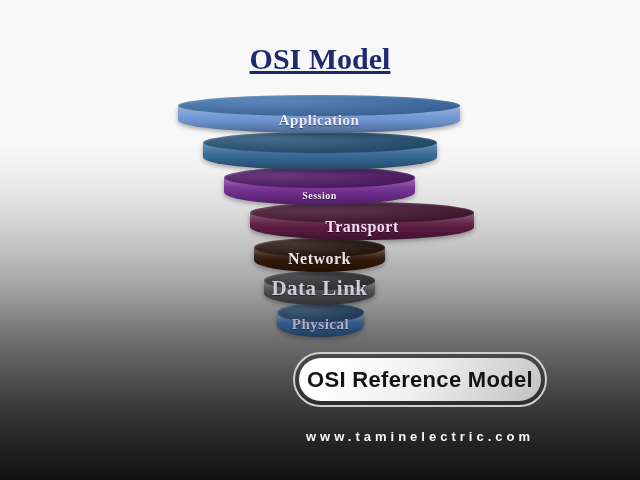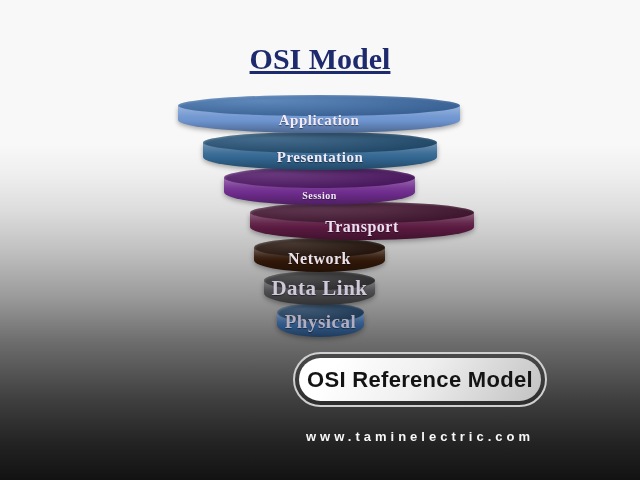--- a/index.html
+++ b/index.html
@@ -74,21 +74,20 @@
 
   <div class="funnel">
       <div class="disk" style="left: 178px; top: 95px; width: 282px; height: 38px; z-index: 7;">
         <div class="disk-side" style="top: 11px; background-color: rgb(109, 148, 207); border-radius: 0px 0px 50% 50% / 0px 0px 13px 13px;"></div>
         <div class="disk-top" style="height: 21px; background-color: rgb(58, 108, 171);"></div>
         <div class="disk-label" style="color: rgb(242, 234, 246); font-size: 15px;">Application</div>
       </div>
       <div class="disk" style="left: 203px; top: 132px; width: 234px; height: 38px; z-index: 6;">
         <div class="disk-side" style="top: 11px; background-color: rgb(50, 102, 145); border-radius: 0px 0px 50% 50% / 0px 0px 13px 13px;"></div>
         <div class="disk-top" style="height: 21px; background-color: rgb(29, 77, 116);"></div>
-        <div class="disk-label" style="color: rgb(242, 234, 246); font-size: 15px;">Presentation</div>
       </div>
       <div class="disk" style="left: 224px; top: 167px; width: 191px; height: 38px; z-index: 5;">
         <div class="disk-side" style="top: 11px; background-color: rgb(111, 44, 141); border-radius: 0px 0px 50% 50% / 0px 0px 13px 13px;"></div>
         <div class="disk-top" style="height: 21px; background-color: rgb(77, 17, 102);"></div>
         <div class="disk-label" style="color: rgb(240, 232, 245); font-size: 10px;">Session</div>
       </div>
       <div class="disk" style="left: 250px; top: 202px; width: 184px; height: 38px; z-index: 4; padding-left: 40px;">
         <div class="disk-side" style="top: 11px; background-color: rgb(91, 26, 65); border-radius: 0px 0px 50% 50% / 0px 0px 13px 13px;"></div>
         <div class="disk-top" style="height: 21px; background-color: rgb(64, 15, 45);"></div>
         <div class="disk-label" style="color: rgb(236, 223, 240); font-size: 16px;">Transport</div>
@@ -99,21 +98,21 @@
         <div class="disk-label" style="color: rgb(233, 227, 238); font-size: 16px;">Network</div>
       </div>
       <div class="disk" style="left: 264px; top: 271px; width: 111px; height: 34px; z-index: 2;">
         <div class="disk-side" style="top: 10px; background-color: rgb(71, 71, 74); border-radius: 0px 0px 50% 50% / 0px 0px 12px 12px;"></div>
         <div class="disk-top" style="height: 19px; background-color: rgb(43, 43, 45);"></div>
         <div class="disk-label" style="color: rgb(207, 201, 218); font-size: 21px;">Data Link</div>
       </div>
       <div class="disk" style="left: 277px; top: 303px; width: 87px; height: 34px; z-index: 1;">
         <div class="disk-side" style="top: 10px; background-color: rgb(45, 85, 132); border-radius: 0px 0px 50% 50% / 0px 0px 12px 12px;"></div>
         <div class="disk-top" style="height: 19px; background-color: rgb(26, 58, 92);"></div>
-        <div class="disk-label" style="color: rgb(179, 173, 192); font-size: 19px;">Physical</div>
+        <div class="disk-label" style="color: rgb(179, 173, 192); font-size: 15px;">Physical</div>
       </div>
     </div>
 
   <div class="badge">
     <div class="badge-inner">OSI Reference Model</div>
   </div>
 
   <div class="website">www.taminelectric.com</div>
 
 </div>

